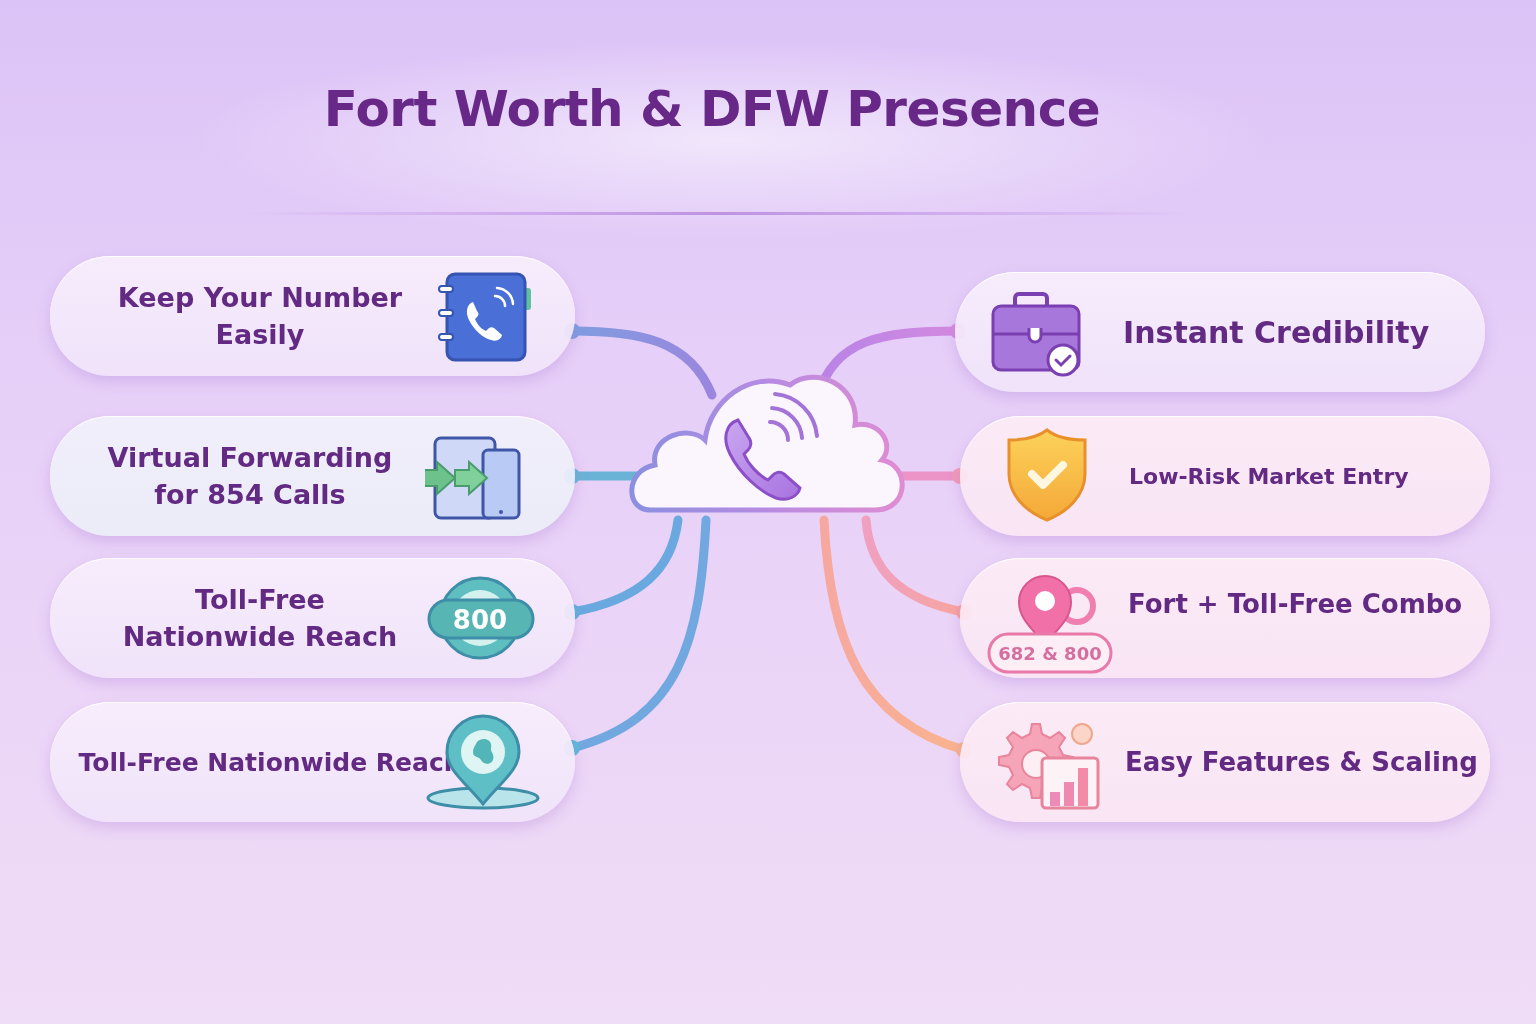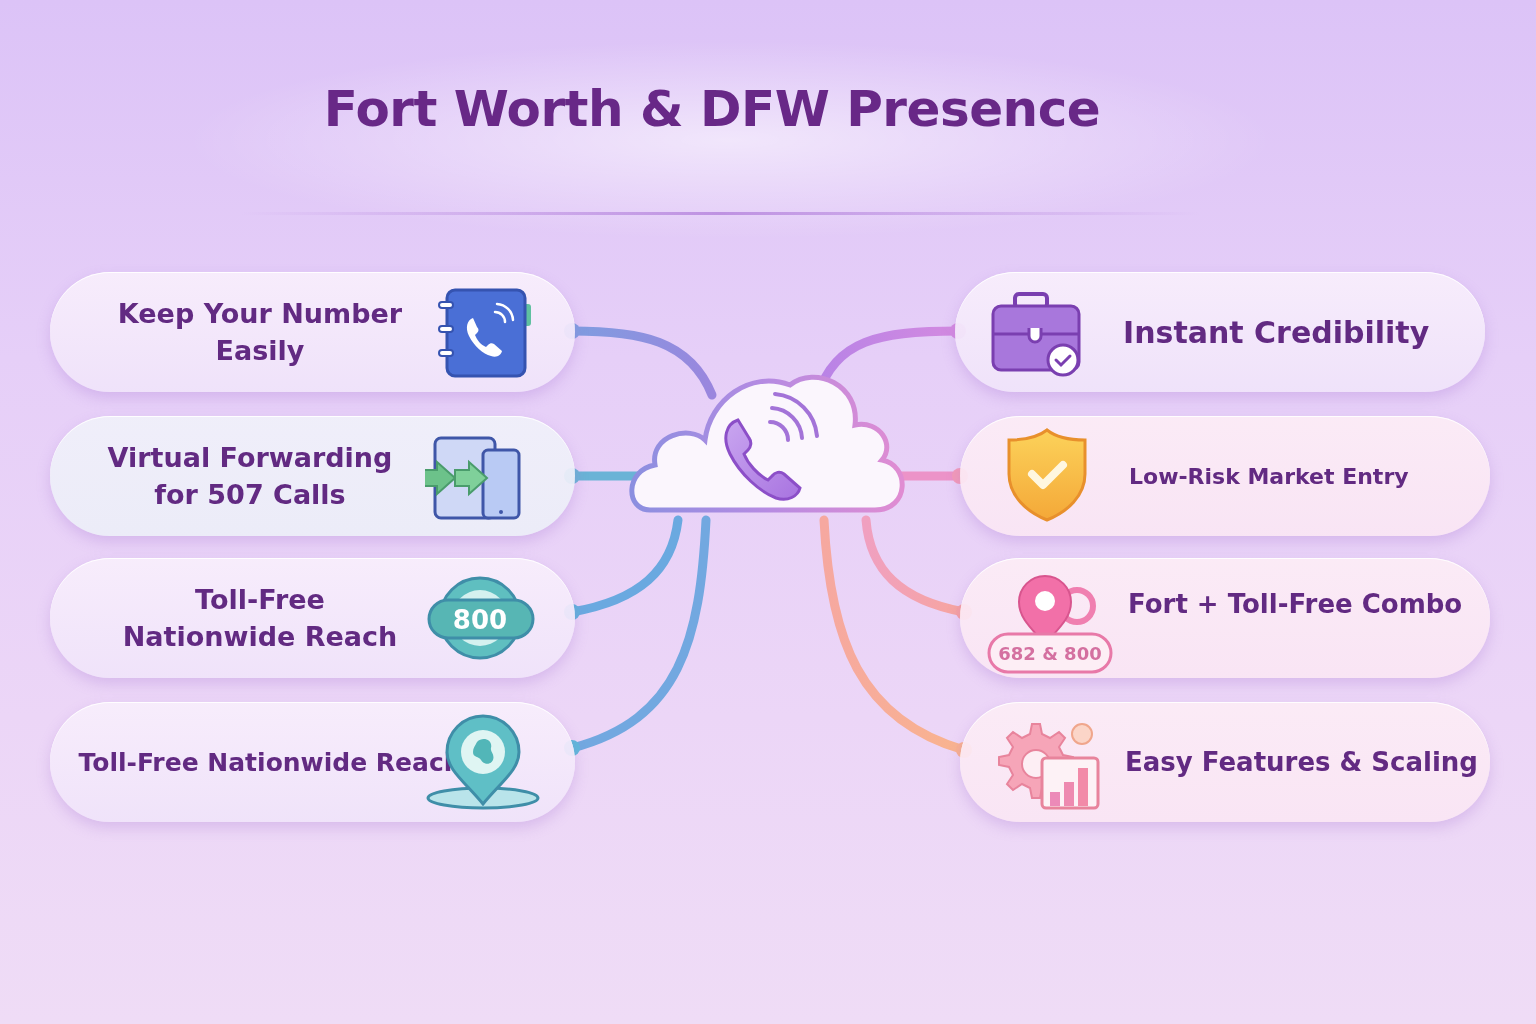--- a/index.html
+++ b/index.html
@@ -118,21 +118,21 @@
         </linearGradient>
     </defs>
     <path d="M30 150 C 5 150, 5 110, 35 105 C 30 75, 70 65, 85 80 C 90 40, 130 10, 170 25 C 195 5, 240 25, 235 65 C 260 60, 275 85, 262 100 C 290 105, 290 150, 255 150 Z" fill="#fbf6fd" stroke="url(#cloudStroke)" stroke-width="5"></path>
     <path d="M118 60 c -12 4 -16 18 -8 34 c 10 20 30 38 46 44 c 12 4 22 -2 24 -10 l -16 -14 c -4 -3 -9 -2 -12 2 l -4 4 c -10 -5 -20 -16 -24 -26 l 4 -4 c 3 -3 4 -8 1 -12 z" fill="url(#phoneFill)" stroke="#8c4fc8" stroke-width="3"></path>
     <path d="M150 62 a 18 18 0 0 1 18 18" fill="none" stroke="#a373d8" stroke-width="4" stroke-linecap="round"></path>
     <path d="M152 48 a 32 32 0 0 1 30 30" fill="none" stroke="#a373d8" stroke-width="4" stroke-linecap="round"></path>
     <path d="M155 34 a 46 46 0 0 1 42 42" fill="none" stroke="#a373d8" stroke-width="4" stroke-linecap="round"></path>
   </svg>
 </div>
 
-<div class="card left" style="top:272px;">
+<div class="card left" style="top:256px;">
   <div class="label">
     <div>Keep Your Number</div>
     <div>Easily</div>
   </div>
   <div class="icon">
     <svg width="110" height="100" viewBox="0 0 110 100">
       <rect x="98" y="22" width="8" height="22" rx="3" fill="#5fc0a0"></rect>
       <rect x="22" y="8" width="78" height="86" rx="8" fill="#4a6fd6" stroke="#3553b0" stroke-width="3"></rect>
       <rect x="14" y="20" width="14" height="6" rx="3" fill="#fff" stroke="#3553b0" stroke-width="2"></rect>
       <rect x="14" y="44" width="14" height="6" rx="3" fill="#fff" stroke="#3553b0" stroke-width="2"></rect>
@@ -140,21 +140,21 @@
       <path d="M48 36 c -6 2 -8 10 -4 18 c 5 10 14 18 22 20 c 6 2 10 -1 11 -5 l -8 -7 c -2 -1 -4 -1 -6 1 l -2 2 c -5 -2 -9 -7 -11 -12 l 2 -2 c 2 -2 2 -4 0 -6 z" fill="#fff"></path>
       <path d="M70 30 a 10 10 0 0 1 10 10" fill="none" stroke="#fff" stroke-width="2.5" stroke-linecap="round"></path>
       <path d="M72 22 a 17 17 0 0 1 16 16" fill="none" stroke="#fff" stroke-width="2.5" stroke-linecap="round"></path>
     </svg>
   </div>
 </div>
 
 <div class="card left mint" style="top:416px;">
   <div class="label" style="left:20px;">
     <div>Virtual Forwarding</div>
-    <div>for 507 Calls</div>
+    <div>for 854 Calls</div>
   </div>
   <div class="icon">
     <svg width="110" height="100" viewBox="0 0 110 100">
       <rect x="10" y="12" width="60" height="80" rx="6" fill="#cfd8f6" stroke="#3f56a8" stroke-width="3"></rect>
       <rect x="58" y="24" width="36" height="68" rx="5" fill="#b9caf4" stroke="#3f56a8" stroke-width="3"></rect>
       <circle cx="76" cy="86" r="2" fill="#3f56a8"></circle>
       <path d="M-14 44 h 18 v -8 l 18 16 l -18 16 v -8 h -18 z" fill="#6cc28a" stroke="#4a9c6c" stroke-width="2" transform="translate(8,0)"></path>
       <path d="M30 44 h 14 v -8 l 18 16 l -18 16 v -8 h -14 z" fill="#7fd09a" stroke="#4a9c6c" stroke-width="2"></path>
     </svg>
   </div>

